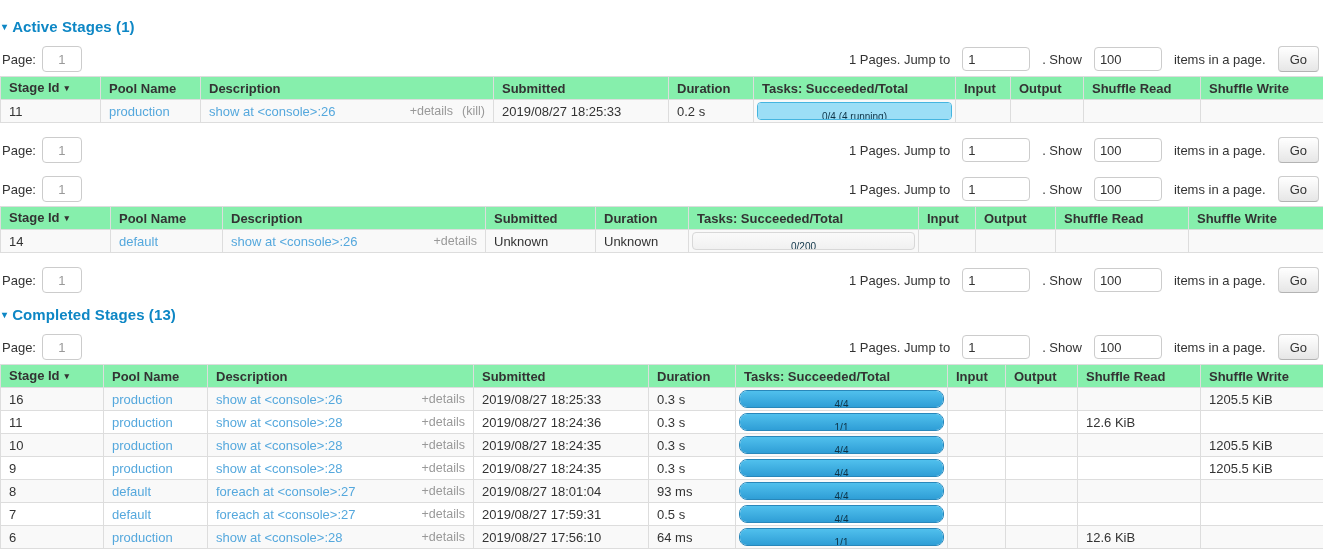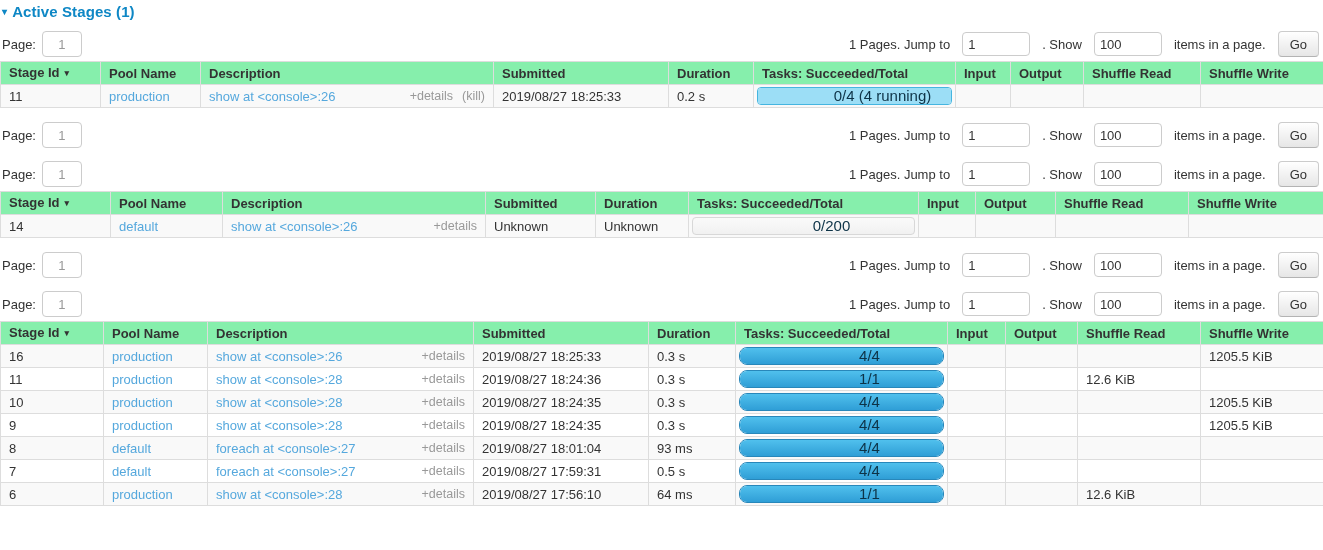--- a/index.html
+++ b/index.html
@@ -15,21 +15,21 @@
 
   
   .section-title {
     font-size: 15px;
     font-weight: bold;
     color: #0e87c5;
     margin: 0 0 11px 2px;
     cursor: pointer;
     letter-spacing: 0.1px;
   }
-  .section:first-child .section-title { padding-top: 3px; }
+  .section:first-child .section-title { padding-top: 18px; }
   .collapse-arrow { font-size: 10px; margin-right: 5px; vertical-align: 2px; }
 
   
   .pager-row {
     display: flex; justify-content: space-between; align-items: center;
     margin: 0 4px 4px 2px; height: 26px;
   }
   .pager-row.bottom { margin: 14px 4px 13px 2px; }
   .pager-left { display: flex; align-items: center; gap: 6px; }
   .pager-right { display: flex; align-items: center; gap: 12px; color: #333; }
@@ -81,22 +81,22 @@
     position: relative; height: 16px; border-radius: 4px;
     border: 1px solid #d8d8d8; background: linear-gradient(#fafafa, #f1f1f1);
     overflow: hidden;
   }
   .progress.running { background: #9cdef6; border-color: #45b5e0; }
   .progress.done { border-color: #2887ba; border-radius: 8px; }
   .progress .fill { height: 100%; }
   .progress.done .fill { background: linear-gradient(#50c0ed, #2f9ed6); }
   .progress.running .fill { background: #9cdef6; }
   .bar-label {
-    position: absolute; left: 0; top: 0; width: 100%;
-    text-align: center; font-size: 15px; line-height: 16px; color: #0d3347; margin-left: 28px;
+    position: absolute; left: 0; top: 6px; width: 100%;
+    text-align: center; font-size: 10px; line-height: 16px; color: #0d3347;
   }
 
   
   .tbl-active col:nth-child(1){width:100px}  .tbl-active col:nth-child(2){width:100px}
   .tbl-active col:nth-child(3){width:293px}  .tbl-active col:nth-child(4){width:175px}
   .tbl-active col:nth-child(5){width:85px}   .tbl-active col:nth-child(6){width:202px}
   .tbl-active col:nth-child(7){width:55px}   .tbl-active col:nth-child(8){width:73px}
   .tbl-active col:nth-child(9){width:117px}  .tbl-active col:nth-child(10){width:123px}
 
   .tbl-pending col:nth-child(1){width:110px} .tbl-pending col:nth-child(2){width:112px}
@@ -279,20 +279,21 @@
           <span>1 Pages. Jump to</span>
           <input class="jump-input" value="1" style="">
           <span>. Show</span>
           <input class="jump-input" value="100" style="">
           <span>items in a page.</span>
           <button class="go-btn">Go</button>
         </div>
       </div>
     </div>
     <div class="section">
+      <h4 class="section-title"><span class="collapse-arrow">▾</span><span>Completed Stages (13)</span></h4>
       <div class="pager-row top">
         <div class="pager-left">
           <span class="pager-label">Page:</span>
           <input class="page-input" value="1" style="">
         </div>
         <div class="pager-right">
           <span>1 Pages. Jump to</span>
           <input class="jump-input" value="1" style="">
           <span>. Show</span>
           <input class="jump-input" value="100" style="">

